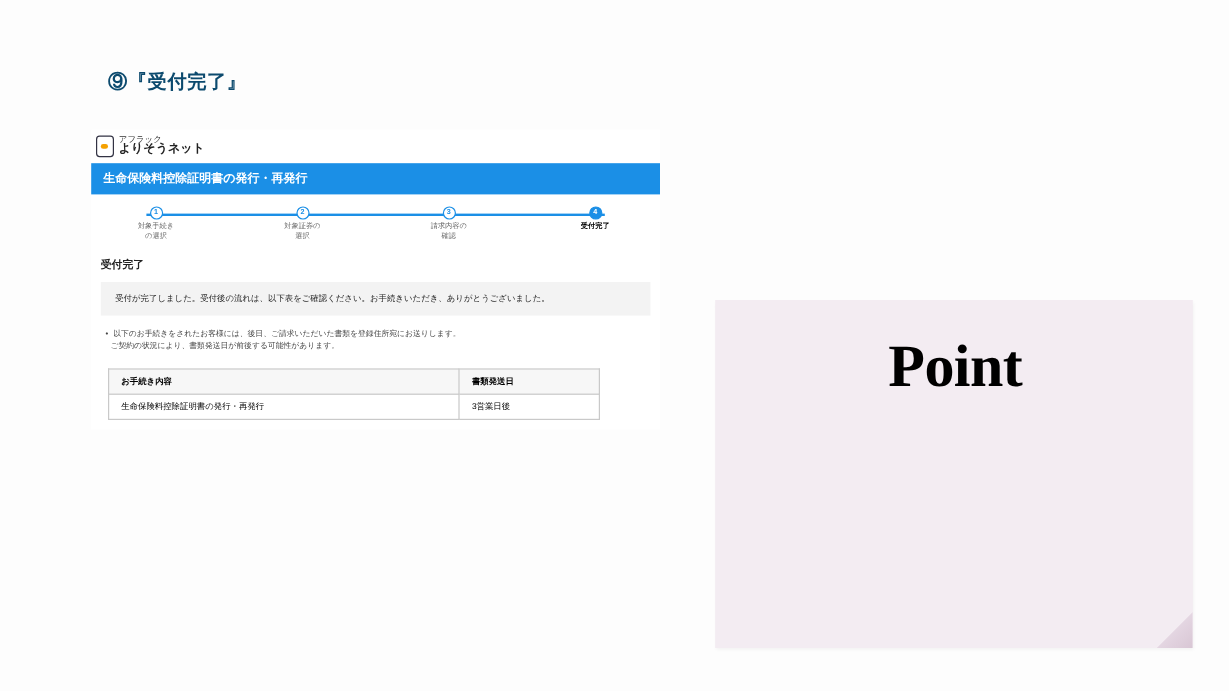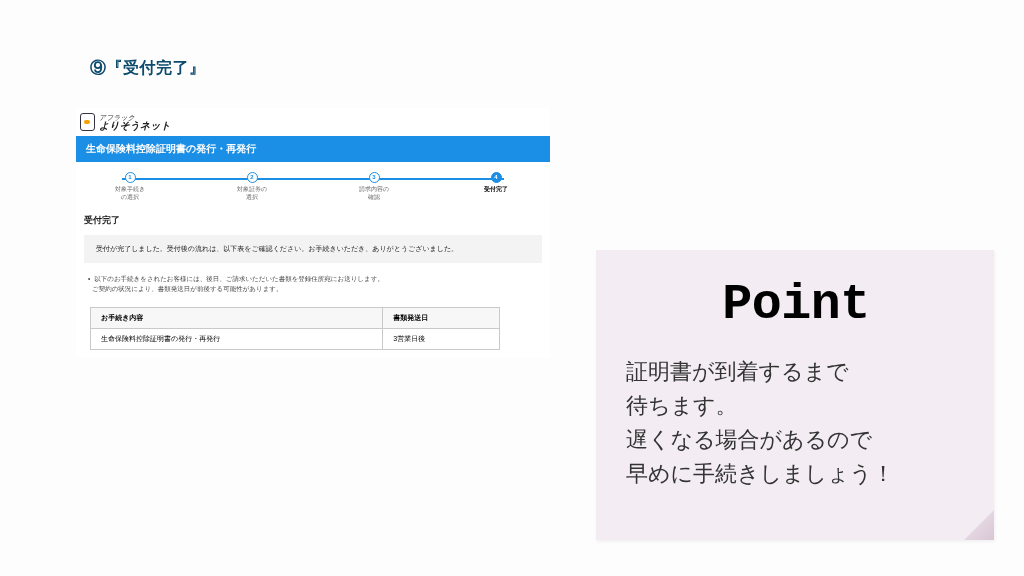--- a/index.html
+++ b/index.html
@@ -22,24 +22,23 @@
     }
     .window {
       position: absolute;
       left: 76px;
       top: 108px;
       width: 474px;
       background: #fff;
     }
     .brand {
       display: flex;
-      align-items: center;
+      align-items: flex-start;
       gap: 4px;
       padding: 5px 4px;
-      font-style: italic;
     }
     .duck {
       width: 15px; height: 18px;
       border: 1px solid #334;
       border-radius: 3px;
       background: #fff;
       position: relative;
     }
     .duck::after {
       content: "";
@@ -137,21 +136,21 @@
     }
     .note::after {
       content: "";
       position: absolute;
       right: 0; bottom: 0;
       width: 30px; height: 30px;
       background: linear-gradient(135deg, transparent 49%, #e4d6e2 50%, #d8c6d4 100%);
       clip-path: polygon(100% 0, 0 100%, 100% 100%);
     }
     .note-title {
-      font-family: Liberation Mono, monospace;
+      font-family: Liberation Serif, serif;
       font-size: 50px;
       font-weight: 900;
       text-align: center;
       margin-bottom: 22px;
       letter-spacing: -0.5px;
     }
     .note-body {
       font-size: 22px;
       color: #333;
       line-height: 1.55;
@@ -222,17 +221,13 @@
       <tr>
         <td>生命保険料控除証明書の発行・再発行</td>
         <td>3営業日後</td>
       </tr>
     </tbody>
   </table>
 </div>
 
 <div class="note">
   <div class="note-title">Point</div>
-  <div class="note-body">証明書が到着するまで
-待ちます。
-遅くなる場合があるので
-早めに手続きしましょう！</div>
 </div>
 
 </body></html>

